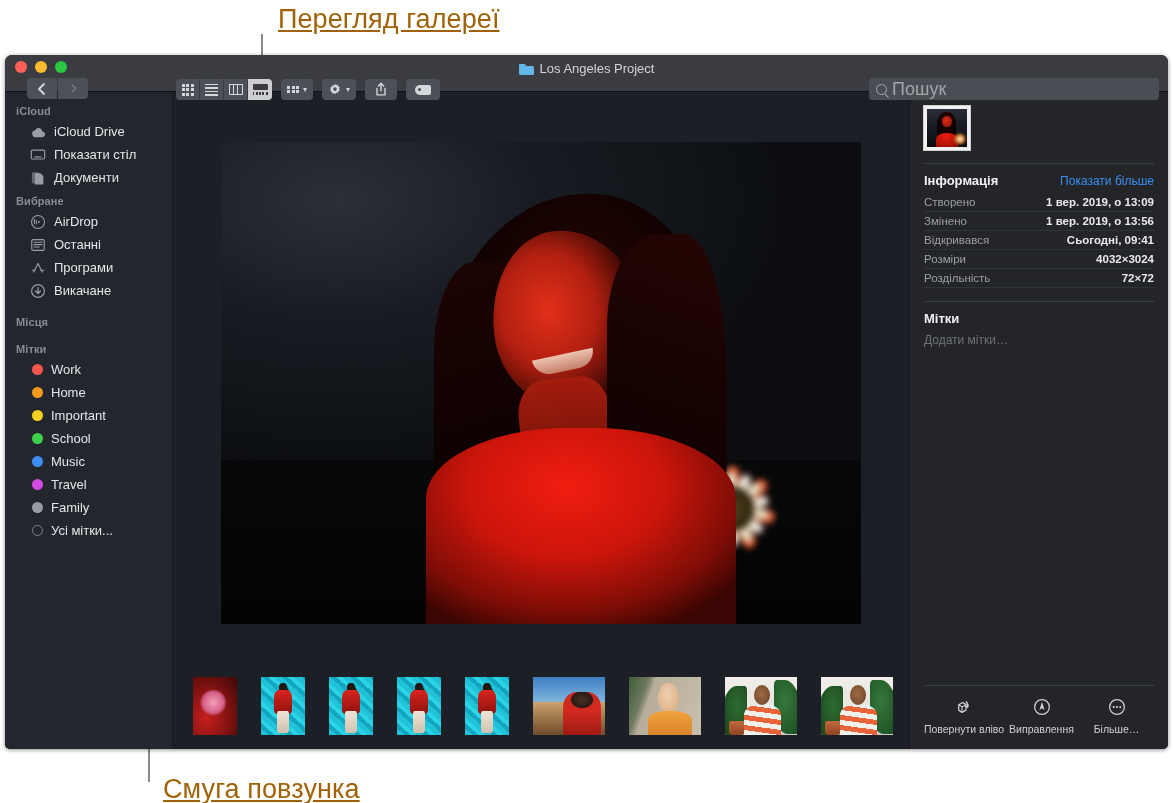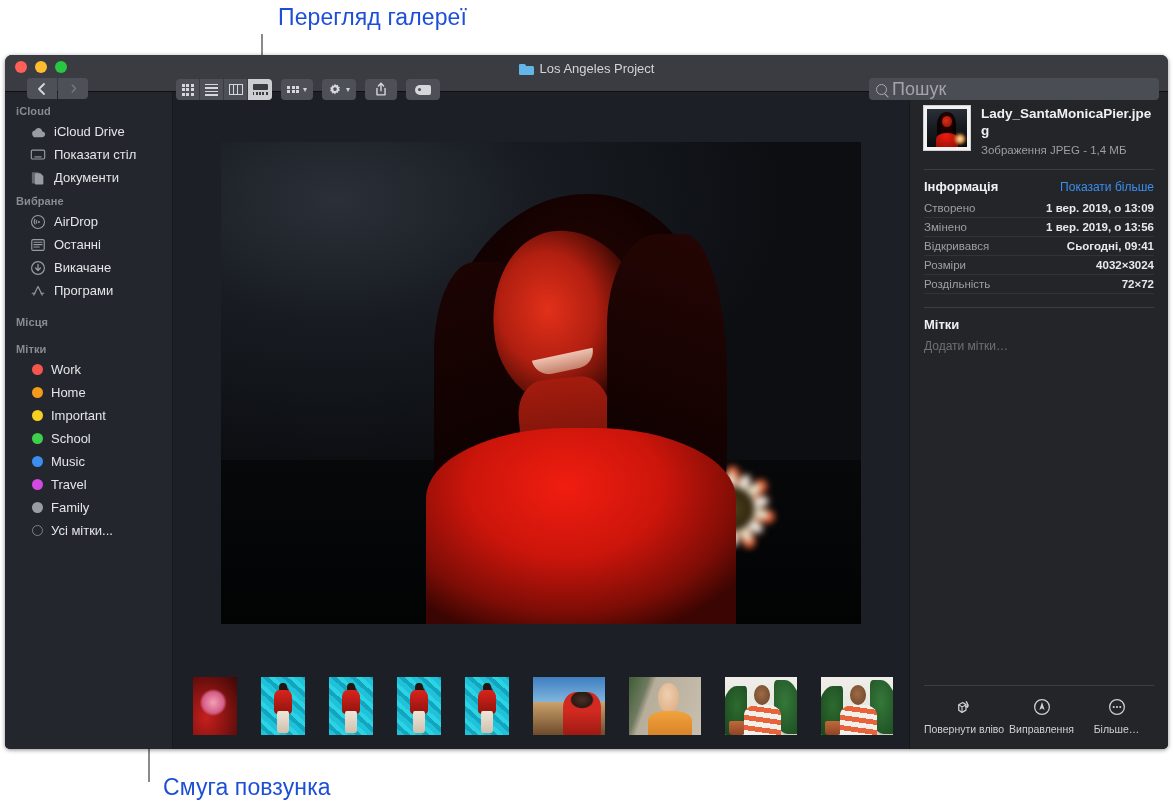--- a/index.html
+++ b/index.html
@@ -7,24 +7,25 @@
     width: 1173px; height: 803px;
     background: #ffffff;
     font-family: "Liberation Sans", sans-serif;
     overflow: hidden;
   }
   body { position: relative; }
 
   
   .callout-text {
     position: absolute;
-    font-size: 23px;
-    color: #1d4ed8;
+    font-size: 27px;
+    color: #a16207;
     white-space: nowrap;
     letter-spacing: 0.1px;
+    text-decoration: underline;
   }
   #callout-top-text { left: 278px; top: 4px; }
   #callout-bottom-text { left: 163px; top: 774px; }
 
   .leader { position: absolute; background: #8a8a8a; }
   #callout-top-line { left: 261px; top: 34px; width: 2px; height: 23px; }
   #callout-bottom-line-v { left: 148px; top: 701px; width: 2px; height: 81px; }
   #callout-bottom-line-h { left: 148px; top: 701px; width: 24px; height: 2px; }
 
   
@@ -632,36 +633,36 @@
           <svg class="sb-svg" viewBox="0 0 18 16">
               <rect x="2" y="2" width="14" height="12" rx="1.6" fill="none" stroke="#9a9ca3" stroke-width="1.3"></rect>
               <path d="M4.4 5h9.2M4.4 7.6h9.2M4.4 10.2h6" stroke="#9a9ca3" stroke-width="1.2" stroke-linecap="round"></path>
             </svg>
         </span>
         <span>Останні</span>
       </div>
 
       <div class="sb-item">
         <span class="sb-ic">
+          <svg class="sb-svg" viewBox="0 0 18 16">
+              <path d="M4 13 L9 3 L14 13" fill="none" stroke="#9a9ca3" stroke-width="1.3" stroke-linejoin="round"></path>
+              <path d="M2.5 10.5h3M12.5 10.5h3" stroke="#9a9ca3" stroke-width="1.3" stroke-linecap="round"></path>
+            </svg>
+        </span>
+        <span>Програми</span>
+      </div>
+
+      <div class="sb-item">
+        <span class="sb-ic">
           <svg class="sb-svg" viewBox="0 0 18 18">
               <circle cx="9" cy="9" r="7.2" fill="none" stroke="#9a9ca3" stroke-width="1.3"></circle>
               <path d="M9 5 L9 11.4 M6.3 9 L9 11.8 L11.7 9" fill="none" stroke="#9a9ca3" stroke-width="1.4" stroke-linecap="round" stroke-linejoin="round"></path>
             </svg>
         </span>
         <span>Викачане</span>
-      </div>
-
-      <div class="sb-item">
-        <span class="sb-ic">
-          <svg class="sb-svg" viewBox="0 0 18 16">
-              <path d="M4 13 L9 3 L14 13" fill="none" stroke="#9a9ca3" stroke-width="1.3" stroke-linejoin="round"></path>
-              <path d="M2.5 10.5h3M12.5 10.5h3" stroke="#9a9ca3" stroke-width="1.3" stroke-linecap="round"></path>
-            </svg>
-        </span>
-        <span>Програми</span>
       </div>
 
       <div class="sb-head" style="padding-top:14px">Місця</div>
 
       <div class="sb-head" style="padding-top:12px">Мітки</div>
 
       <div class="sb-item">
         <span class="sb-dot" style="background:#f4564e"></span>
         <span>Work</span>
       </div>
@@ -802,24 +803,20 @@
 
       <div id="file-header">
         <div id="file-thumb">
           <div class="inner t-night">
             <span class="hair" style="position:absolute;left:26%;top:8%;width:46%;height:76%;background:radial-gradient(ellipse at 50% 26%,#2a0604,#0a0101 70%);border-radius:50% 46% 22% 20%/44% 42% 16% 14%;"></span>
             <span class="face" style="position:absolute;left:38%;top:18%;width:24%;height:30%;background:radial-gradient(ellipse at 40% 42%,#e02b18,#7a1208);border-radius:50%;"></span>
             <span class="shirt" style="position:absolute;left:22%;bottom:0;width:56%;height:36%;background:radial-gradient(ellipse at 45% 20%,#ef1c10,#8a0c05);border-radius:44% 44% 0 0;"></span>
             <span class="star" style="position:absolute;right:2%;bottom:2%;width:30%;height:38%;background:radial-gradient(circle,#fff3d9 0%,#d98a3c 40%,rgba(120,60,20,0) 70%);filter:blur(1px);"></span>
           </div>
         </div>
-        <div id="file-meta">
-          <div id="file-name">Lady_SantaMonicaPier.jpeg</div>
-          <div id="file-kind">Зображення JPEG - 1,4 МБ</div>
-        </div>
       </div>
 
       <div class="divider"></div>
 
       <div class="sec-row">
         <span class="sec-title">Інформація</span>
         <span class="sec-link">Показати більше</span>
       </div>
 
       <div class="info-row">

